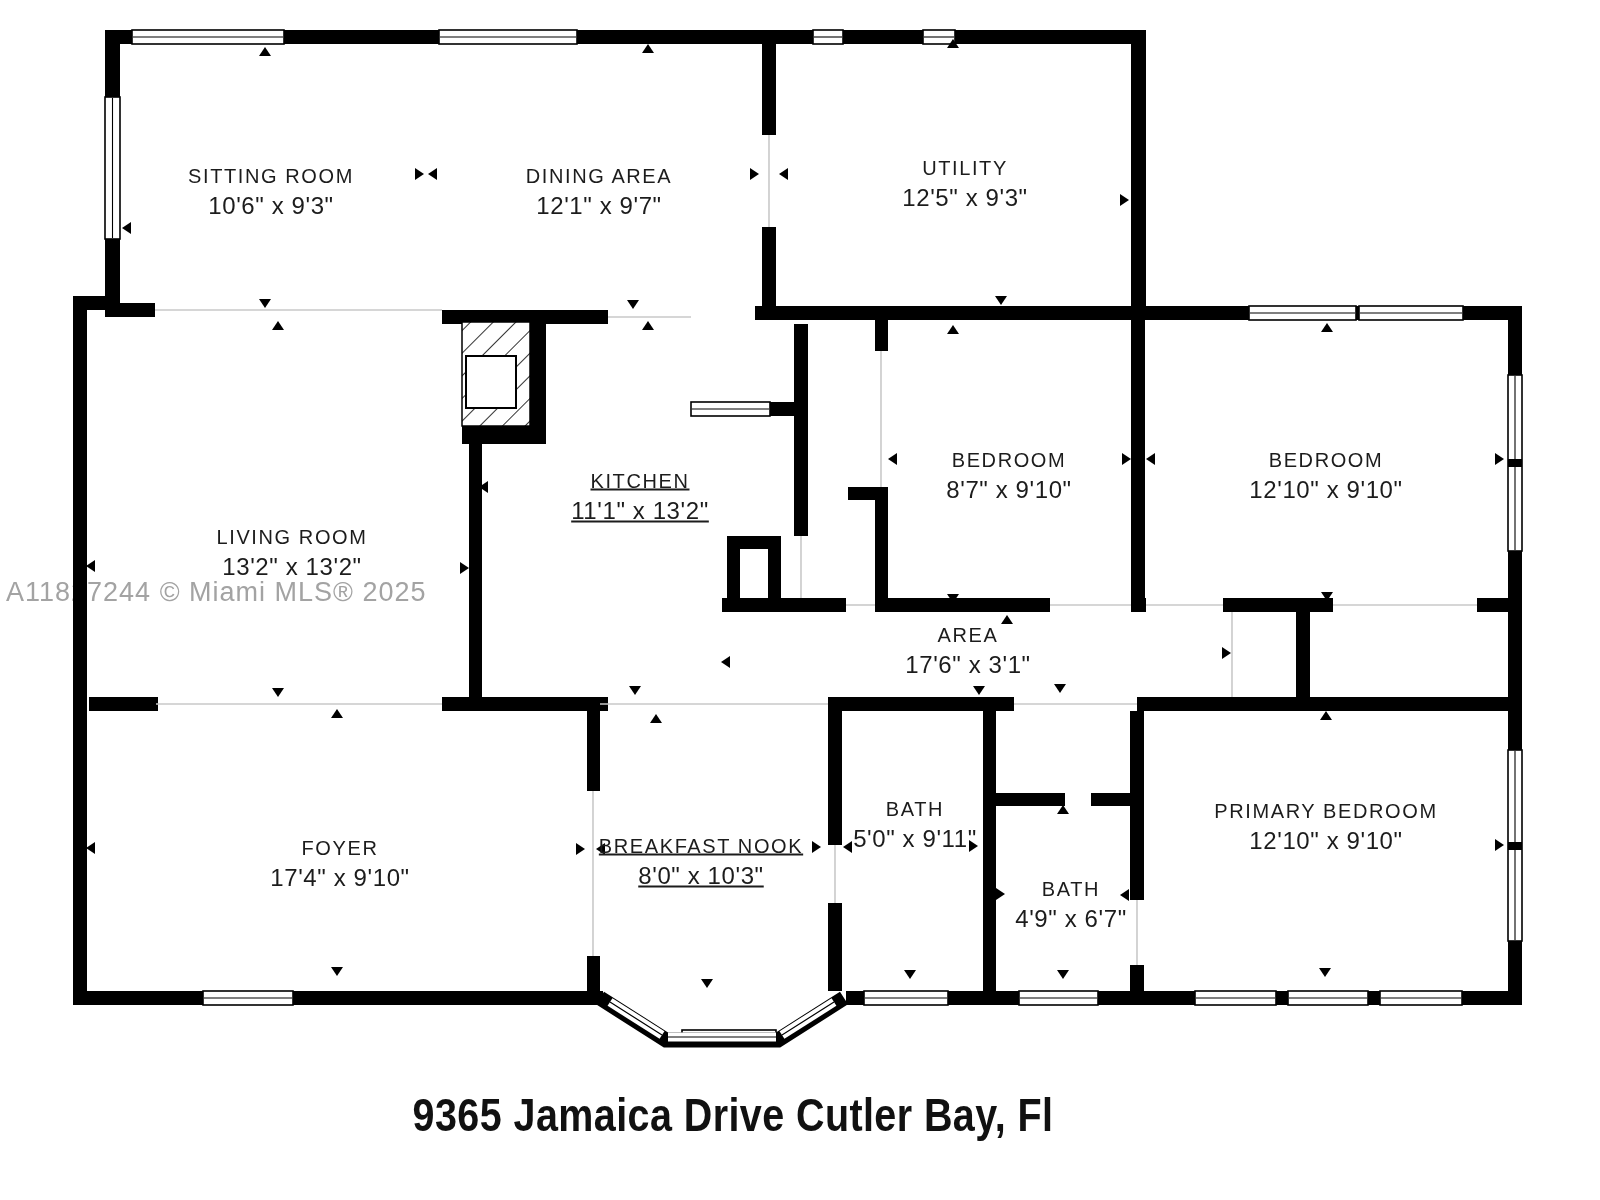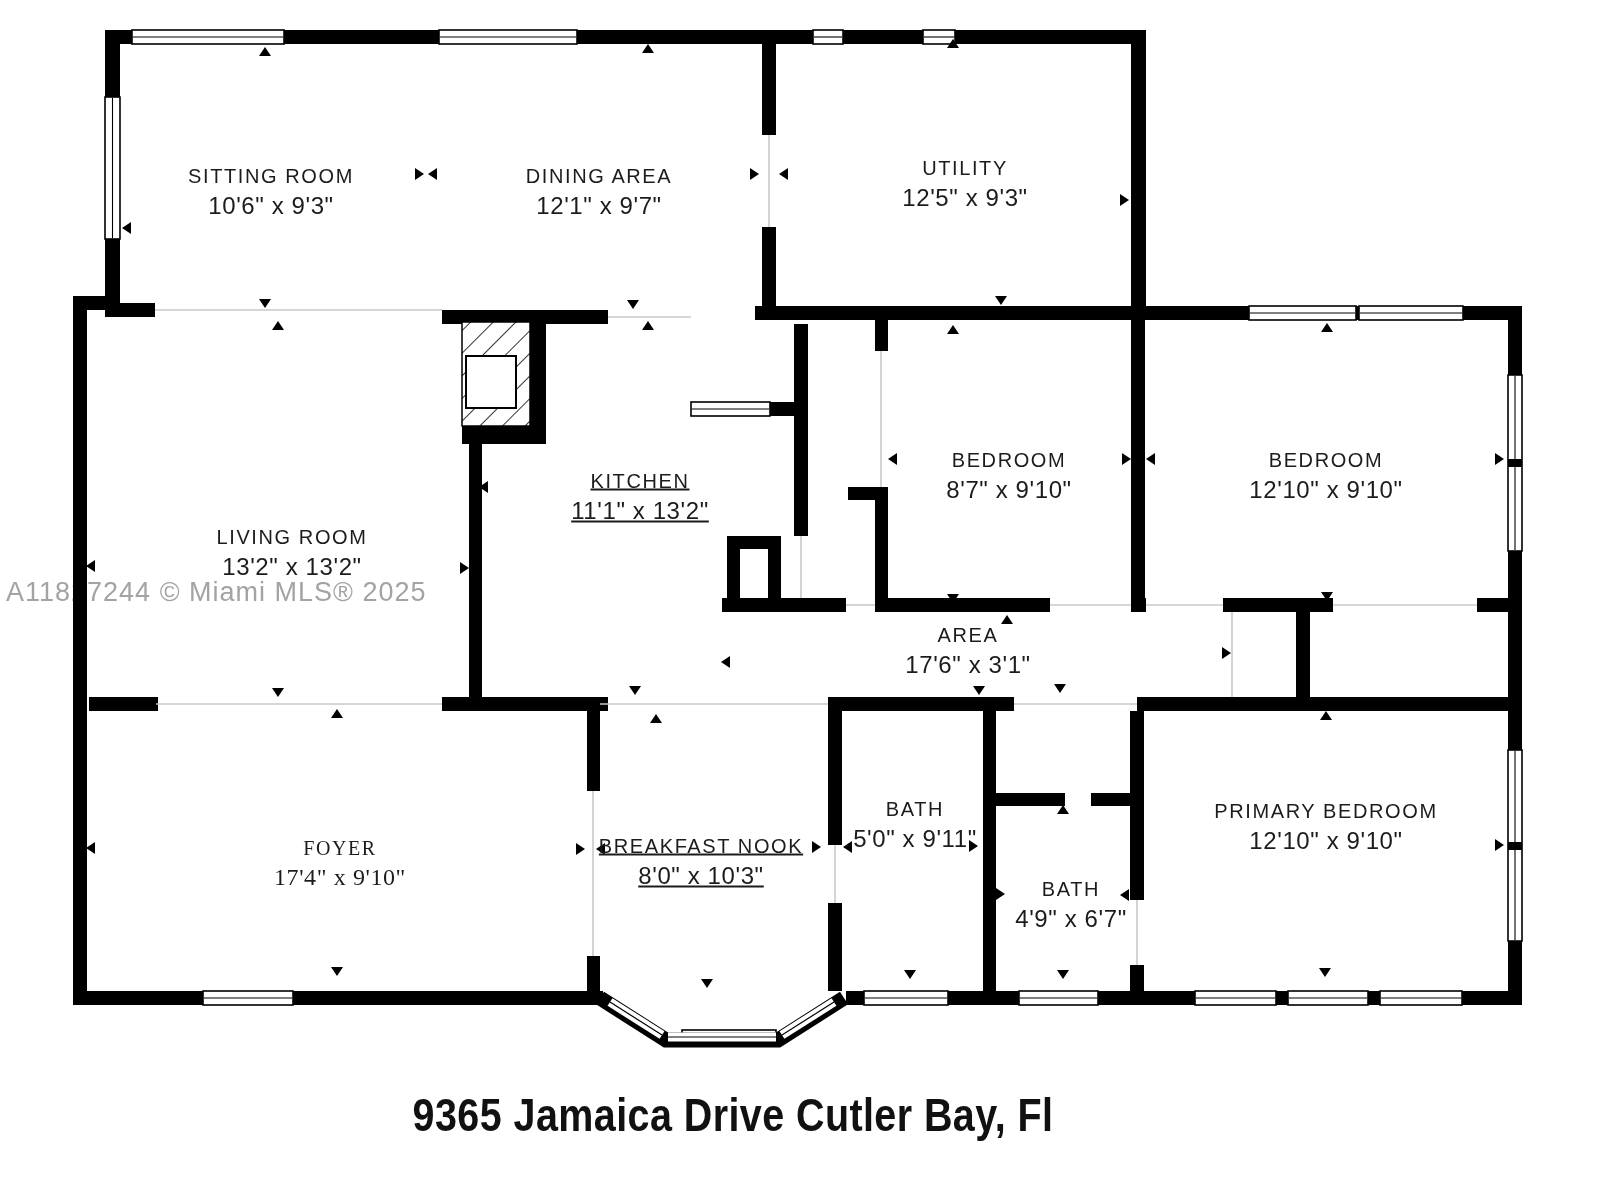--- a/index.html
+++ b/index.html
@@ -231,21 +231,21 @@
       <div class="rdims">8'7" x 9'10"</div>
   </div>
   <div class="room-label" style="left:1326px;top:476px;">
     <div class="rname">BEDROOM</div>
       <div class="rdims">12'10" x 9'10"</div>
   </div>
   <div class="room-label" style="left:968px;top:651px;">
     <div class="rname">AREA</div>
       <div class="rdims">17'6" x 3'1"</div>
   </div>
-  <div class="room-label" style="left:340px;top:864px;font-family:Liberation Serif, serif;">
+  <div class="room-label" style="left:340px;top:864px;">
     <div class="rname">FOYER</div>
       <div class="rdims">17'4" x 9'10"</div>
   </div>
   <div class="room-label" style="left:701px;top:862px;text-decoration:underline;">
     <div class="rname">BREAKFAST NOOK</div>
       <div class="rdims">8'0" x 10'3"</div>
   </div>
   <div class="room-label" style="left:915px;top:825px;">
     <div class="rname">BATH</div>
       <div class="rdims">5'0" x 9'11"</div>

